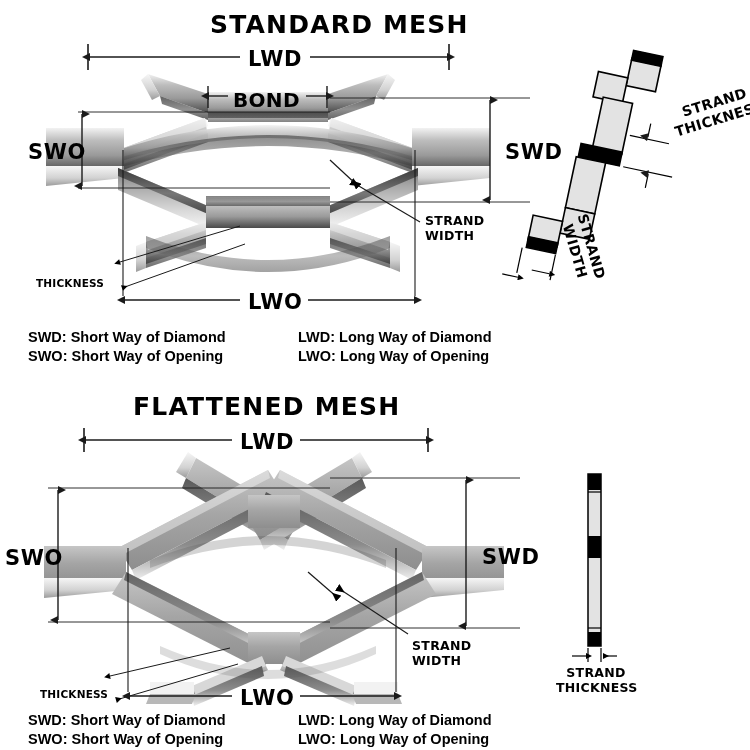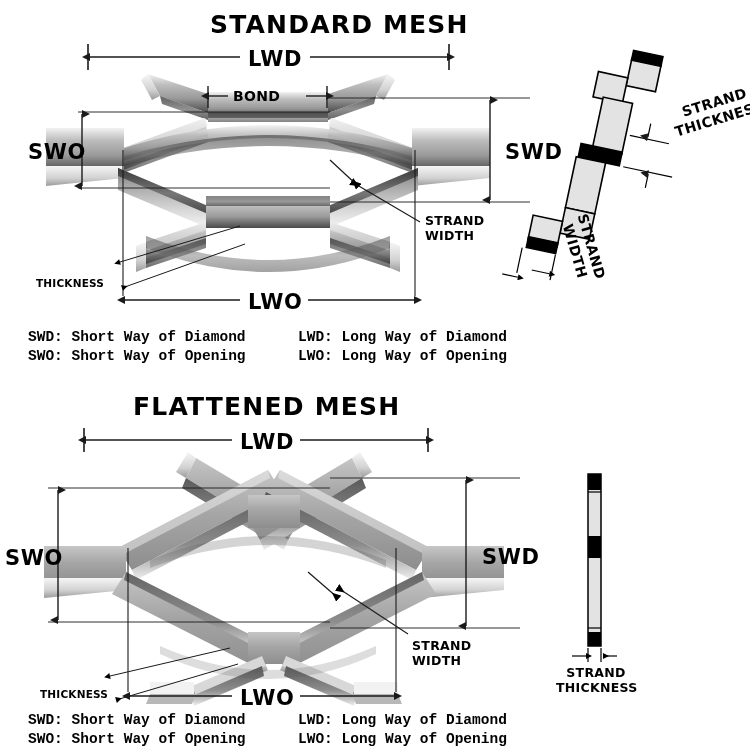--- a/index.html
+++ b/index.html
@@ -36,40 +36,40 @@
   .dim-label {
     position: absolute;
     font-family: "DejaVu Sans", sans-serif;
     font-weight: bold;
     font-size: 21px;
     letter-spacing: 0.6px;
     color: #000000;
     white-space: nowrap;
   }
   .dim-label.small {
-    font-size: 14px;
+    font-size: 20px;
     letter-spacing: 0.3px;
   }
   .dim-label.tiny {
     font-size: 10.5px;
     letter-spacing: 0.2px;
   }
   .leader-label {
     position: absolute;
     font-family: "DejaVu Sans", sans-serif;
     font-weight: bold;
     font-size: 12.5px;
     letter-spacing: 0.3px;
     line-height: 15px;
     color: #000000;
     white-space: nowrap;
   }
   .legend {
     position: absolute;
-    font-family: Liberation Mono, monospace;
+    font-family: Liberation Sans, sans-serif;
     font-weight: bold;
     font-size: 14.5px;
     line-height: 19px;
     color: #000000;
     white-space: nowrap;
   }
   .rot-label {
     position: absolute;
     font-family: "DejaVu Sans", sans-serif;
     font-weight: bold;

